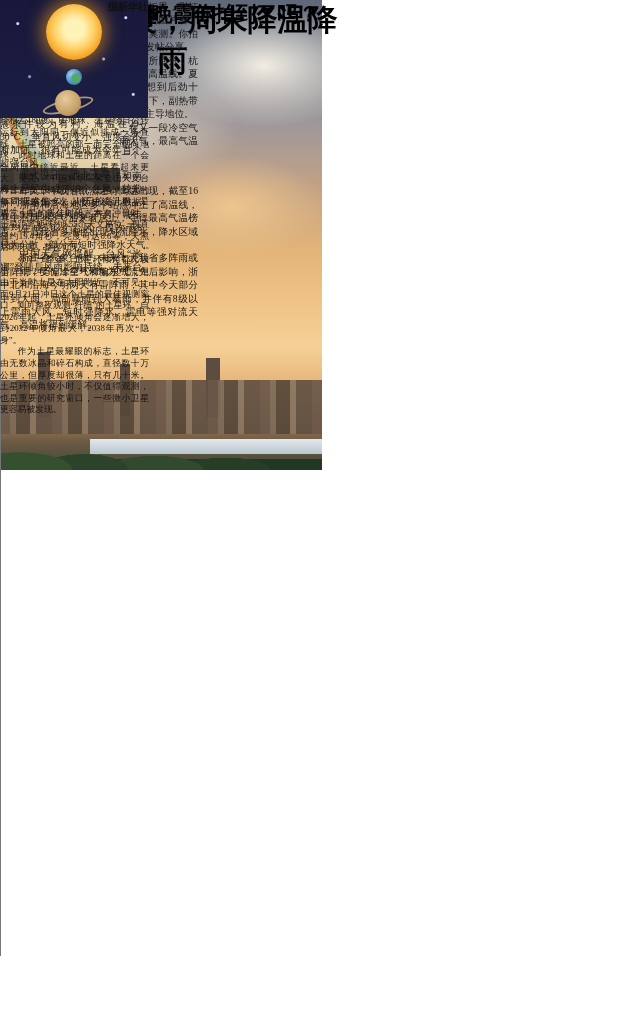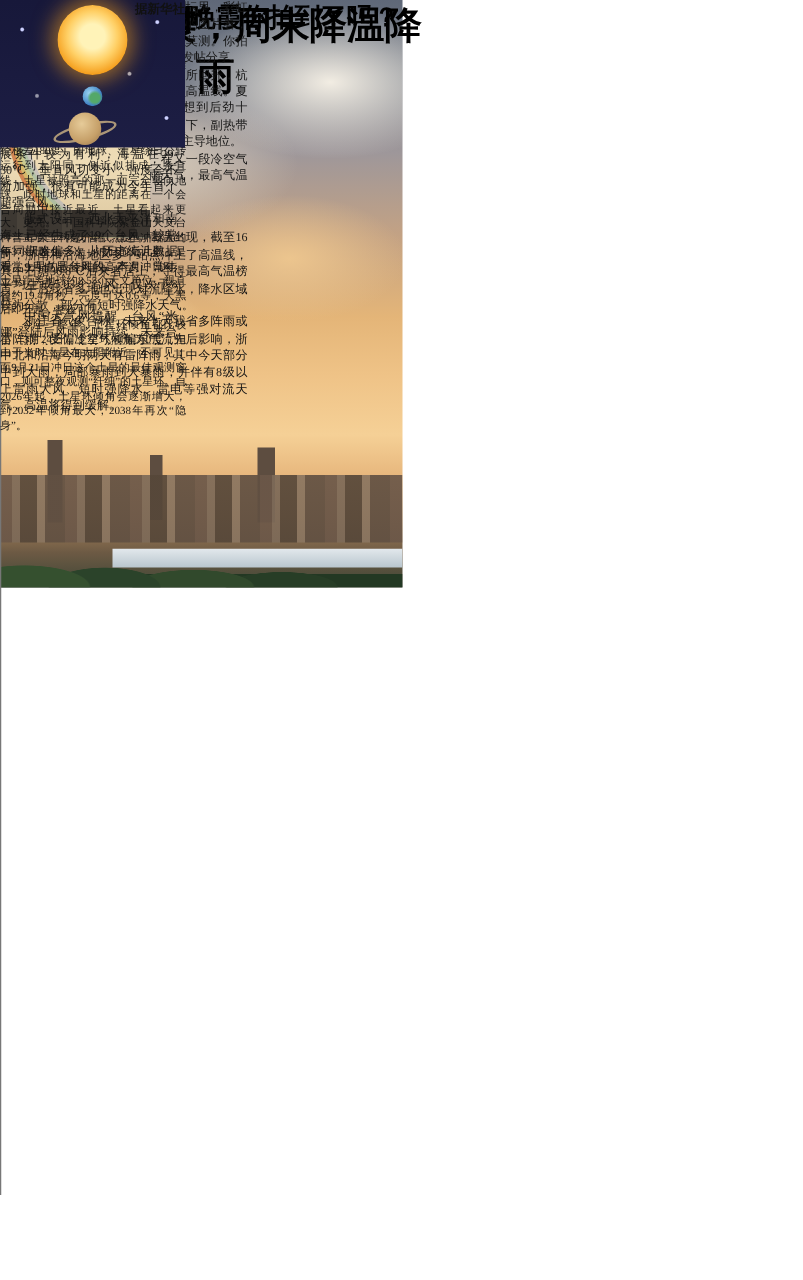--- a/index.html
+++ b/index.html
@@ -235,20 +235,21 @@
 
   <div class="abs vrule-right"></div>
 
   <div class="abs s-h1 sans">观测土星最佳时机</div>
   <div class="abs s-h2 sans">明天“土星冲日”</div>
   <div class="abs s-byline sans">记者 方玉倩</div>
   <div class="abs col s-body">
     <p>9月21日13时46分，土星将到达“冲”的位置（土星和地球、太阳连成一条直线）。这是一年中土星最接近地球的时刻，也是观测这颗带有美丽光环的气态巨行星的绝佳时机。更难得的是，当太阳刚一落山，土星就出现在东方地平线上，又大又亮的土星整夜都挂在夜空，不用熬夜就可以轻松观测。</p>
     <p>“冲日时，土星与太阳的地心视黄经相差180度，即地球、土星绕日公转运行到太阳同一侧近似排成一条直线，土星被照亮的那一面完全朝向地球，此时地球和土星的距离在一个会合周期中接近最近，土星看起来更大、更亮。”中国科学院紫金山天文台科普主管王科超介绍，土星冲日大约每378天发生一次，冲日前后几周，是观赏土星的最佳时段。本次冲日时，土星距离地球约8.55个天文单位，视直径约19.4角秒，亮度可达0.6等，天黑后即升起，整夜可见。</p>
     <p>今年一整年，土星环倾角都比较小，3月24日，土星环倾角为0度，但由于当时土星在太阳附近，不可见；而9月21日冲日这个土星的最佳观测窗口，则可整夜观测“纤细”的土星环。自2026年起，土星环倾角会逐渐增大，到2032年倾角最大，2038年再次“隐身”。</p>
+    <p>作为土星最耀眼的标志，土星环由无数冰晶和碎石构成，直径数十万公里，但厚度却很薄，只有几十米。土星环倾角较小时，不仅值得观测，也是重要的研究窗口，一些微小卫星更容易被发现。</p>
 
   </div>
   <div class="abs diagram">
     <span class="sun"></span>
     <span class="earth"></span>
     <span class="ring"></span>
     <span class="saturn"></span>
   </div>
   <div class="abs credit">据新华社</div>
 

